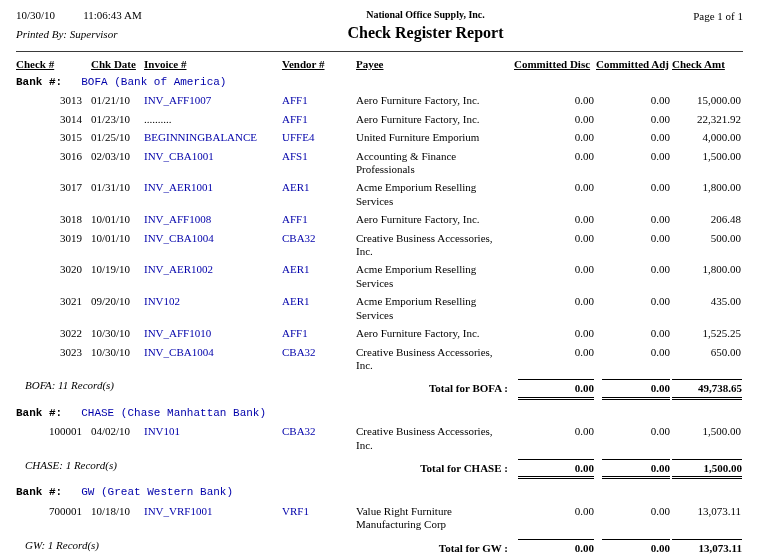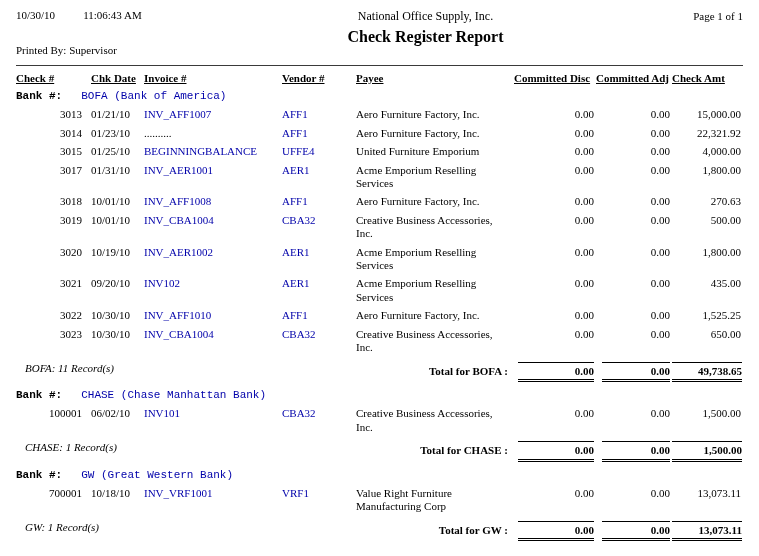--- a/index.html
+++ b/index.html
@@ -10,23 +10,23 @@
     font-family: "Liberation Serif", "DejaVu Serif", serif;
     font-size: 11px;
     overflow: hidden;
   }
   .page { padding: 9px 16px 0 16px; }
 
   
   .hdr { display: flex; align-items: flex-start; }
   .hdr-left { width: 212px; }
   .datetime .time { margin-left: 28px; }
-  .printed-by { margin-top: 23px; }
+  .printed-by { margin-top: 7px; font-style: italic; }
   .hdr-center { flex: 1; text-align: center; }
-  .company { font-weight: normal; font-size: 12px; }
+  .company { font-weight: bold; font-size: 10px; }
   .title { font-weight: bold; font-size: 16px; margin-top: 4px; }
   .hdr-right { width: 120px; text-align: right; padding-top: 1px; }
   .rule { border-top: 1px solid #3a3a3a; margin-top: 9px; }
 
   
   table.tbl { width: 727px; border-collapse: collapse; table-layout: fixed; }
   .tbl th {
     font-weight: bold; text-decoration: underline; text-align: left;
     padding: 6px 2px 4px 0; vertical-align: bottom;
   }
@@ -123,38 +123,48 @@
           <td class="r">3015</td>
           <td class="pad-l">01/25/10</td>
           <td class="blue">BEGINNINGBALANCE</td>
           <td class="blue">UFFE4</td>
           <td>United Furniture Emporium</td>
           <td class="r">0.00</td>
           <td class="r">0.00</td>
           <td class="r">4,000.00</td>
         </tr>
         <tr class="data-row">
+          <td class="r">3016</td>
+          <td class="pad-l">02/03/10</td>
+          <td class="blue">INV_CBA1001</td>
+          <td class="blue">AFS1</td>
+          <td>Accounting &amp; Finance Professionals</td>
+          <td class="r">0.00</td>
+          <td class="r">0.00</td>
+          <td class="r">1,500.00</td>
+        </tr>
+        <tr class="data-row">
           <td class="r">3017</td>
           <td class="pad-l">01/31/10</td>
           <td class="blue">INV_AER1001</td>
           <td class="blue">AER1</td>
           <td>Acme Emporium Reselling Services</td>
           <td class="r">0.00</td>
           <td class="r">0.00</td>
           <td class="r">1,800.00</td>
         </tr>
         <tr class="data-row">
           <td class="r">3018</td>
           <td class="pad-l">10/01/10</td>
           <td class="blue">INV_AFF1008</td>
           <td class="blue">AFF1</td>
           <td>Aero Furniture Factory, Inc.</td>
           <td class="r">0.00</td>
           <td class="r">0.00</td>
-          <td class="r">270.63</td>
+          <td class="r">206.48</td>
         </tr>
         <tr class="data-row">
           <td class="r">3019</td>
           <td class="pad-l">10/01/10</td>
           <td class="blue">INV_CBA1004</td>
           <td class="blue">CBA32</td>
           <td>Creative Business Accessories, Inc.</td>
           <td class="r">0.00</td>
           <td class="r">0.00</td>
           <td class="r">500.00</td>
@@ -204,21 +214,21 @@
           <td class="total-label">Total for BOFA :</td>
           <td class="amt-cell"><span class="tsp w-disc">0.00</span></td>
           <td class="amt-cell"><span class="tsp w-adj">0.00</span></td>
           <td class="amt-cell"><span class="tsp w-amt">49,738.65</span></td>
         </tr>
         <tr class="bank-row">
           <td class="bank-cell" colspan="8"><span class="bank-label">Bank #:</span><span class="blue bank-name">CHASE (Chase Manhattan Bank)</span></td>
         </tr>
         <tr class="data-row">
           <td class="r">100001</td>
-          <td class="pad-l">06/02/10</td>
+          <td class="pad-l">04/02/10</td>
           <td class="blue">INV101</td>
           <td class="blue">CBA32</td>
           <td>Creative Business Accessories, Inc.</td>
           <td class="r">0.00</td>
           <td class="r">0.00</td>
           <td class="r">1,500.00</td>
         </tr>
         <tr class="sub-row">
           <td class="records" colspan="4">CHASE: 1 Record(s)</td>
           <td class="total-label">Total for CHASE :</td>

